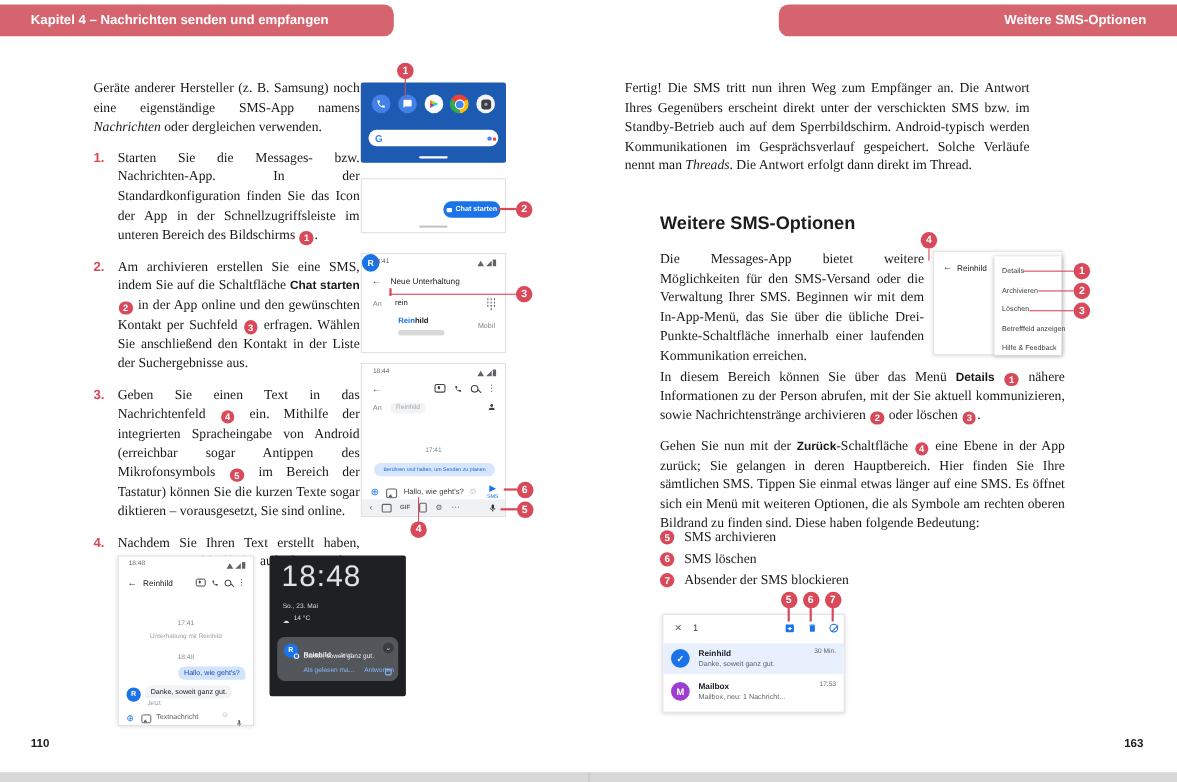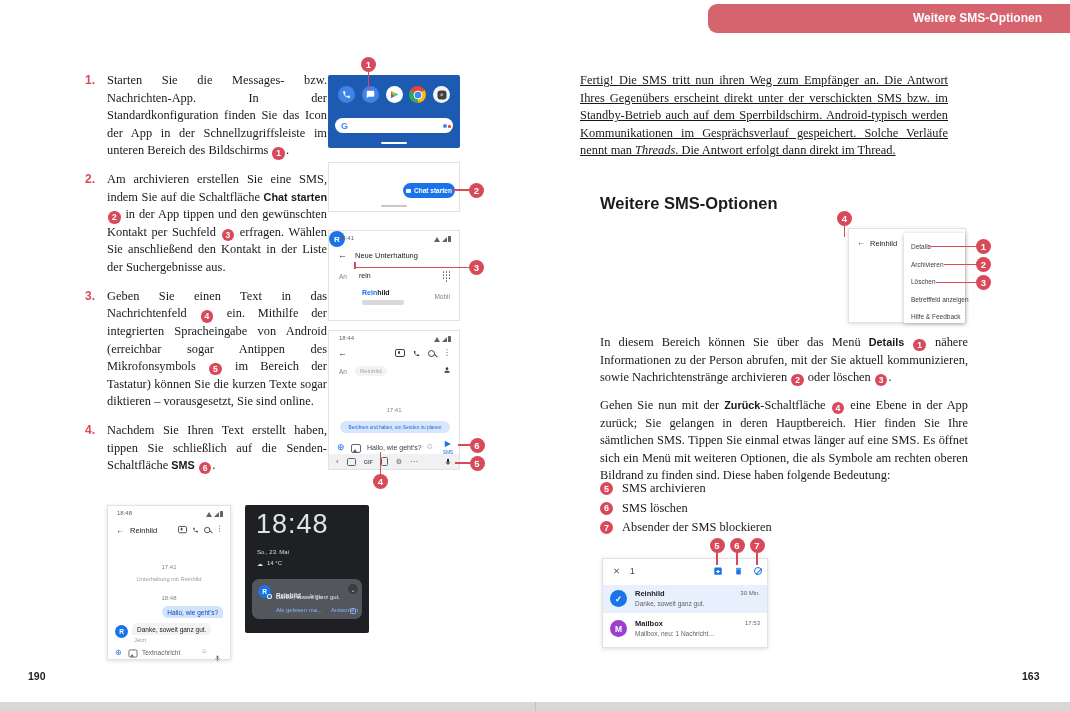--- a/index.html
+++ b/index.html
@@ -20,21 +20,21 @@
   #left-col{left:85px;top:72px;width:242px;}
   #intro{margin:0 0 10px 0;}
   .step{display:flex;margin:0 0 11px 0;}
   .step-num{flex:none;width:22px;color:var(--callout);font:700 12px "Liberation Sans",sans-serif;padding-top:1px;}
   .step-body{flex:1;}
   .it{font-style:italic;}
   .ui-term{font-family:"Liberation Sans",sans-serif;font-weight:700;font-size:10.8px;}
   .cb{display:inline-flex;width:12.5px;height:12.5px;border-radius:50%;background:var(--callout);
       color:#fff;font:700 8.5px "Liberation Sans",sans-serif;align-items:center;justify-content:center;
       vertical-align:-2px;margin:0 1px;}
-  #right-par1{left:580px;top:72px;width:368px;text-decoration:underline;}
+  #right-par1{left:568px;top:72px;width:368px;}
   #right-heading{position:absolute;left:600px;top:194px;font:700 16.5px "Liberation Sans",sans-serif;color:#1c1c1c;}
   #right-par2{left:600px;top:227px;width:240px;}
   #right-par3{left:600px;top:334px;width:368px;}
   #right-par4{left:600px;top:397px;width:368px;}
   #right-bullets{position:absolute;left:600px;top:479px;}
   .bullet{display:flex;align-items:center;height:19.5px;font-size:12.4px;}
   .bullet .cb2{flex:none;width:13px;height:13px;border-radius:50%;background:var(--callout);color:#fff;
       font:700 9px "Liberation Sans",sans-serif;display:flex;align-items:center;justify-content:center;margin-right:9px;}
   
   .co{position:absolute;width:15px;height:15px;border-radius:50%;background:var(--callout);color:#fff;
@@ -155,30 +155,32 @@
   #pn-left{left:28px;}
   #pn-right{left:1022px;}
   #footer-strip{position:absolute;left:0;top:702px;width:1070px;height:9px;background:#d8d8d8;}
   #footer-seam{position:absolute;left:535px;top:702px;width:1px;height:9px;background:#c2c2c2;}
 </style>
 </head>
 <body>
 
 <div id="page">
 
+  <div class="band" id="band-left">Kapitel 4 – Nachrichten senden und empfangen</div>
   <div class="band" id="band-right">Weitere SMS-Optionen</div>
 
   <div class="col" id="left-col">
+    <p id="intro"><span>Geräte anderer Hersteller (z. B. Samsung) noch eine eigenständige SMS-App namens </span><span class="it">Nachrichten</span><span> oder dergleichen verwenden.</span></p>
     <div class="step">
       <span class="step-num">1.</span>
       <span class="step-body"><span>Starten Sie die Messages- bzw. Nachrichten-App. In der Standardkonfiguration finden Sie das Icon der App in der Schnellzugriffsleiste im unteren Bereich des Bildschirms </span><span class="cb">1</span><span>.</span></span>
     </div>
     <div class="step">
       <span class="step-num">2.</span>
-      <span class="step-body"><span>Am archivieren erstellen Sie eine SMS, indem Sie auf die Schaltfläche </span><span class="ui-term">Chat starten</span><span> </span><span class="cb">2</span><span> in der App tippen und den gewünschten Kontakt per Suchfeld </span><span class="cb">3</span><span> erfragen. Wählen Sie anschließend den Kontakt in der Liste der Suchergebnisse aus.</span></span>
+      <span class="step-body"><span>Am archivieren erstellen Sie eine SMS, indem Sie auf die Schaltfläche </span><span class="ui-term">Chat starten</span><span> </span><span class="cb">2</span><span> in der App online und den gewünschten Kontakt per Suchfeld </span><span class="cb">3</span><span> erfragen. Wählen Sie anschließend den Kontakt in der Liste der Suchergebnisse aus.</span></span>
     </div>
     <div class="step">
       <span class="step-num">3.</span>
       <span class="step-body"><span>Geben Sie einen Text in das Nachrichtenfeld </span><span class="cb">4</span><span> ein. Mithilfe der integrierten Spracheingabe von Android (erreichbar sogar Antippen des Mikrofonsymbols </span><span class="cb">5</span><span> im Bereich der Tastatur) können Sie die kurzen Texte sogar diktieren – vorausgesetzt, Sie sind online.</span></span>
     </div>
     <div class="step">
       <span class="step-num">4.</span>
       <span class="step-body"><span>Nachdem Sie Ihren Text erstellt haben, tippen Sie schließlich auf die Senden-Schaltfläche </span><span class="ui-term">SMS</span><span> </span><span class="cb">6</span><span>.</span></span>
     </div>
   </div>
@@ -344,20 +346,21 @@
       <span class="actions">
         <span>Als gelesen ma...</span>
         <span>Antworten</span>
       </span>
       <span class="abs" style="right:6px;top:29px;width:6px;height:6px;border:1px solid var(--link-blue);border-radius:1.5px;box-sizing:border-box;"></span>
     </div>
   </div>
 
   <div class="col" id="right-par1"><span>Fertig! Die SMS tritt nun ihren Weg zum Empfänger an. Die Antwort Ihres Gegenübers erscheint direkt unter der verschickten SMS bzw. im Standby-Betrieb auch auf dem Sperrbildschirm. Android-typisch werden Kommunikationen im Gesprächsverlauf gespeichert. Solche Verläufe nennt man </span><span class="it">Threads</span><span>. Die Antwort erfolgt dann direkt im Thread.</span></div>
   <div id="right-heading">Weitere SMS-Optionen</div>
+  <div class="col" id="right-par2"><span>Die Messages-App bietet weitere Möglichkeiten für den SMS-Versand oder die Verwaltung Ihrer SMS. Beginnen wir mit dem In-App-Menü, das Sie über die übliche Drei-Punkte-Schaltfläche innerhalb einer laufenden Kommunikation erreichen.</span></div>
   <div class="col" id="right-par3"><span>In diesem Bereich können Sie über das Menü </span><span class="ui-term">Details</span><span> </span><span class="cb">1</span><span> nähere Informationen zu der Person abrufen, mit der Sie aktuell kommunizieren, sowie Nachrichtenstränge archivieren </span><span class="cb">2</span><span> oder löschen </span><span class="cb">3</span><span>.</span></div>
   <div class="col" id="right-par4"><span>Gehen Sie nun mit der </span><span class="ui-term">Zurück</span><span>-Schaltfläche </span><span class="cb">4</span><span> eine Ebene in der App zurück; Sie gelangen in deren Hauptbereich. Hier finden Sie Ihre sämtlichen SMS. Tippen Sie einmal etwas länger auf eine SMS. Es öffnet sich ein Menü mit weiteren Optionen, die als Symbole am rechten oberen Bildrand zu finden sind. Diese haben folgende Bedeutung:</span></div>
   <div id="right-bullets">
     <div class="bullet">
       <span class="cb2">5</span>
       <span>SMS archivieren</span>
     </div>
     <div class="bullet">
       <span class="cb2">6</span>
       <span>SMS löschen</span>
@@ -411,17 +414,17 @@
       <span class="tm">17:53</span>
     </div>
   </div>
   <div class="co" style="left:709.5px;top:537.5px;">5</div>
   <div class="co-line" style="left:716.2px;top:551px;width:1.6px;height:14px;"></div>
   <div class="co" style="left:729.5px;top:537.5px;">6</div>
   <div class="co-line" style="left:736.2px;top:551px;width:1.6px;height:14px;"></div>
   <div class="co" style="left:749.5px;top:537.5px;">7</div>
   <div class="co-line" style="left:756.2px;top:551px;width:1.6px;height:14px;"></div>
 
-  <span class="pagenum" id="pn-left">190</span>
+  <span class="pagenum" id="pn-left">110</span>
   <span class="pagenum" id="pn-right">163</span>
   <div id="footer-strip"></div>
   <div id="footer-seam"></div>
 </div>
 
 </body></html>

